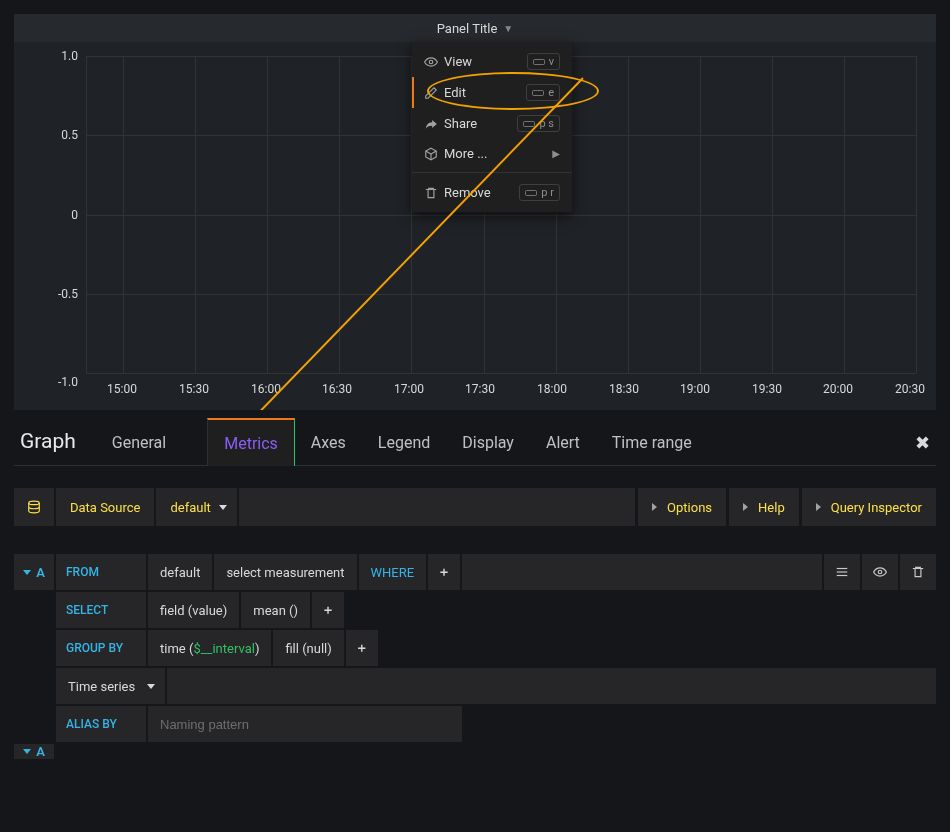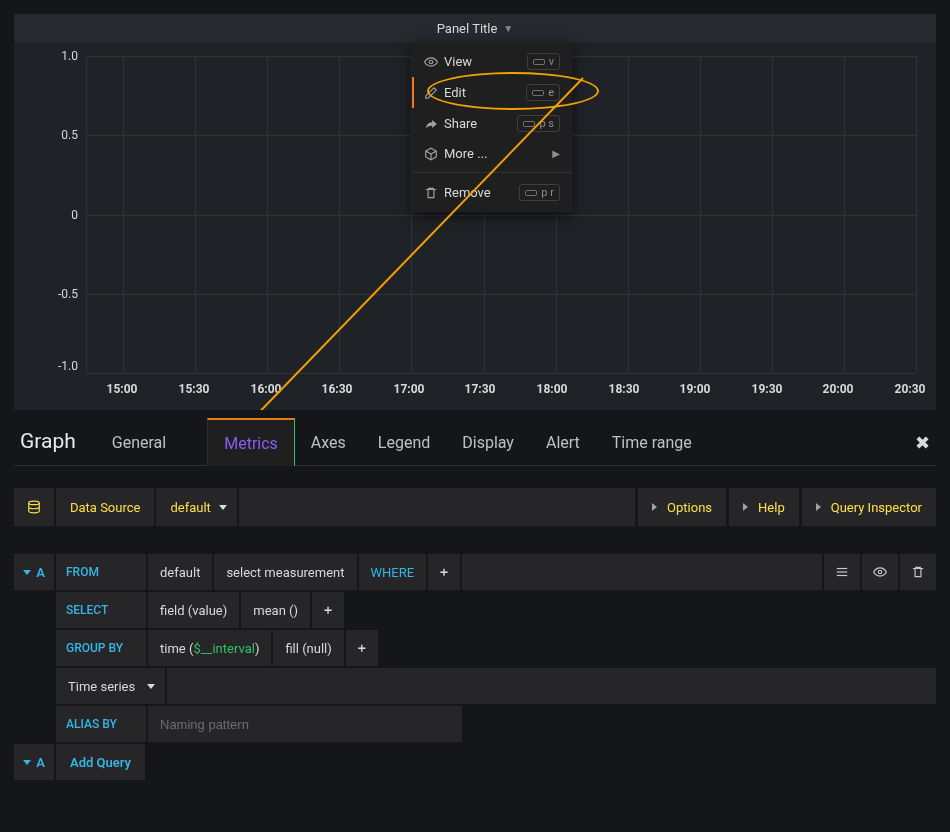--- a/index.html
+++ b/index.html
@@ -79,21 +79,20 @@
   .grid-v { position:absolute; top:0; bottom:0; width:0; border-left:1px solid #333; }
   .y-tick {
     position:absolute; left:0;
     width:64px; text-align:right; font-size:12px; color:#d8d9da;
     transform: translateY(-50%);
   }
   .x-tick {
     position:absolute; bottom:14px;
     font-size:12px; color:#d8d9da;
     transform: translateX(-50%);
-    font-weight: bold;
   }
 
   
   .arrow-svg { position:absolute; inset:0; pointer-events:none; z-index:30;}
   .annot-circle { position:absolute; left:413px; top:58px; width:172px; height:38px;
     border:2px solid #f2a100; border-radius:50%; z-index:31; pointer-events:none;}
 
   
   .tabs-row {
     display:flex; align-items:flex-end;
@@ -276,21 +275,21 @@
         <div class="grid-v" style="left:65.22%"></div>
         <div class="grid-v" style="left:73.91%"></div>
         <div class="grid-v" style="left:82.61%"></div>
         <div class="grid-v" style="left:91.30%"></div>
         <div class="grid-v" style="left:100%"></div>
       </div>
       <div class="y-tick" style="top:14px">1.0</div>
       <div class="y-tick" style="top:93px">0.5</div>
       <div class="y-tick" style="top:173px">0</div>
       <div class="y-tick" style="top:252px">-0.5</div>
-      <div class="y-tick" style="top:324px">-1.0</div>
+      <div class="y-tick" style="top:340px">-1.0</div>
 
       <div class="x-tick" style="left:108px">15:00</div>
       <div class="x-tick" style="left:180px">15:30</div>
       <div class="x-tick" style="left:252px">16:00</div>
       <div class="x-tick" style="left:323px">16:30</div>
       <div class="x-tick" style="left:395px">17:00</div>
       <div class="x-tick" style="left:466px">17:30</div>
       <div class="x-tick" style="left:538px">18:00</div>
       <div class="x-tick" style="left:610px">18:30</div>
       <div class="x-tick" style="left:681px">19:00</div>
@@ -418,17 +417,16 @@
       <div class="qcell seg input">
         <input type="text" placeholder="Naming pattern" style="">
       </div>
     </div>
 
     <div class="addq-row">
       <div class="qcell row-head">
         <span class="chev-sm"></span>
         <span>A</span>
       </div>
-      <div class="addq">Add Query</div>
     </div>
 
   </div>
 </div>
 
 </body></html>

